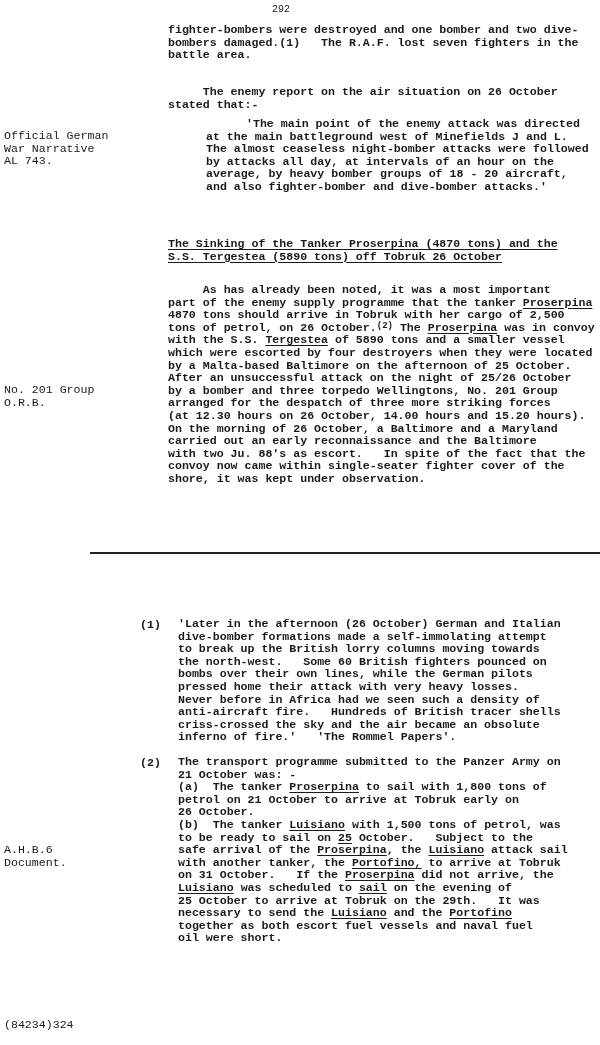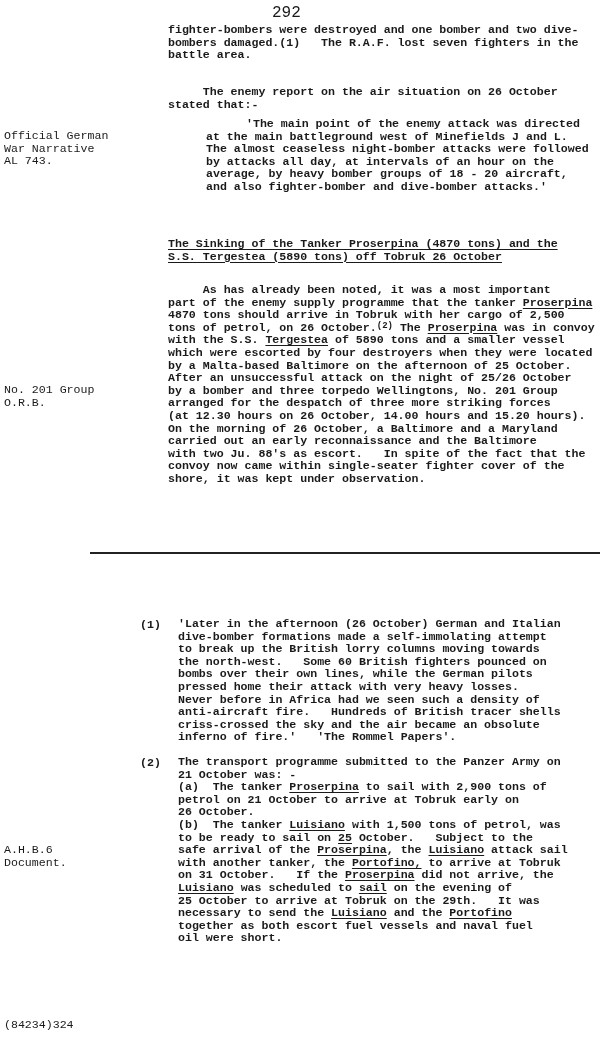--- a/index.html
+++ b/index.html
@@ -5,21 +5,21 @@
     html, body { margin: 0; padding: 0; background: #ffffff; }
     body {
       width: 600px; height: 1045px; position: relative; overflow: hidden;
       font-family: "Liberation Mono", "DejaVu Sans Mono", monospace;
       color: #1a1a1a;
       font-size: 11.6px;
       font-weight: bold;
     }
     .abs { position: absolute; white-space: pre; }
     .line { display: block; height: 12.6px; line-height: 12.6px; white-space: pre; }
-    .page-number { left: 272px; top: 4px; font-weight: normal; font-size: 16px; }
+    .page-number { left: 272px; top: 4px; font-weight: normal; font-size: 10px; }
     .block { position: absolute; left: 140px; width: 460px; margin-left: 28px; }
     .margin { position: absolute; left: 4px; width: 130px; font-weight: normal; }
     u { text-decoration: underline; text-underline-offset: 2px; }
     .heading u { text-decoration-thickness: 1px; }
     .separator { position: absolute; left: 90px; right: 0; top: 552px; height: 2px; background: #222; }
     .footer-code { position: absolute; left: 4px; top: 1018px; font-weight: normal; }
     .fnmark { position: absolute; left: 140px; }
     .fnblock { position: absolute; left: 178px; width: 422px; }
     sup { font-size: 9px; vertical-align: 3px; line-height: 0; }
   </style>
@@ -96,21 +96,21 @@
   <span class="line">Never before in Africa had we seen such a density of</span>
   <span class="line">anti-aircraft fire.   Hundreds of British tracer shells</span>
   <span class="line">criss-crossed the sky and the air became an obsolute</span>
   <span class="line">inferno of fire.'   'The Rommel Papers'.</span>
 </div>
 
 <div class="fnmark" style="top:756px;">(2)</div>
 <div class="fnblock" style="top:756px;">
   <span class="line">The transport programme submitted to the Panzer Army on</span>
   <span class="line">21 October was: -</span>
-  <span class="line"><span>(a)  The tanker </span><u>Proserpina</u><span> to sail with 2,900 tons of</span></span>
+  <span class="line"><span>(a)  The tanker </span><u>Proserpina</u><span> to sail with 1,800 tons of</span></span>
   <span class="line">petrol on 21 October to arrive at Tobruk early on</span>
   <span class="line">26 October.</span>
   <span class="line"><span>(b)  The tanker </span><u>Luisiano</u><span> with 1,500 tons of petrol, was</span></span>
   <span class="line"><span>to be ready to sail on </span><u>25</u><span> October.   Subject to the</span></span>
   <span class="line"><span>safe arrival of the </span><u>Proserpina</u><span>, the </span><u>Luisiano</u><span> attack sail</span></span>
   <span class="line"><span>with another tanker, the </span><u>Portofino,</u><span> to arrive at Tobruk</span></span>
   <span class="line"><span>on 31 October.   If the </span><u>Proserpina</u><span> did not arrive, the</span></span>
   <span class="line"><u>Luisiano</u><span> was scheduled to </span><u>sail</u><span> on the evening of</span></span>
   <span class="line">25 October to arrive at Tobruk on the 29th.   It was</span>
   <span class="line"><span>necessary to send the </span><u>Luisiano</u><span> and the </span><u>Portofino</u></span>

